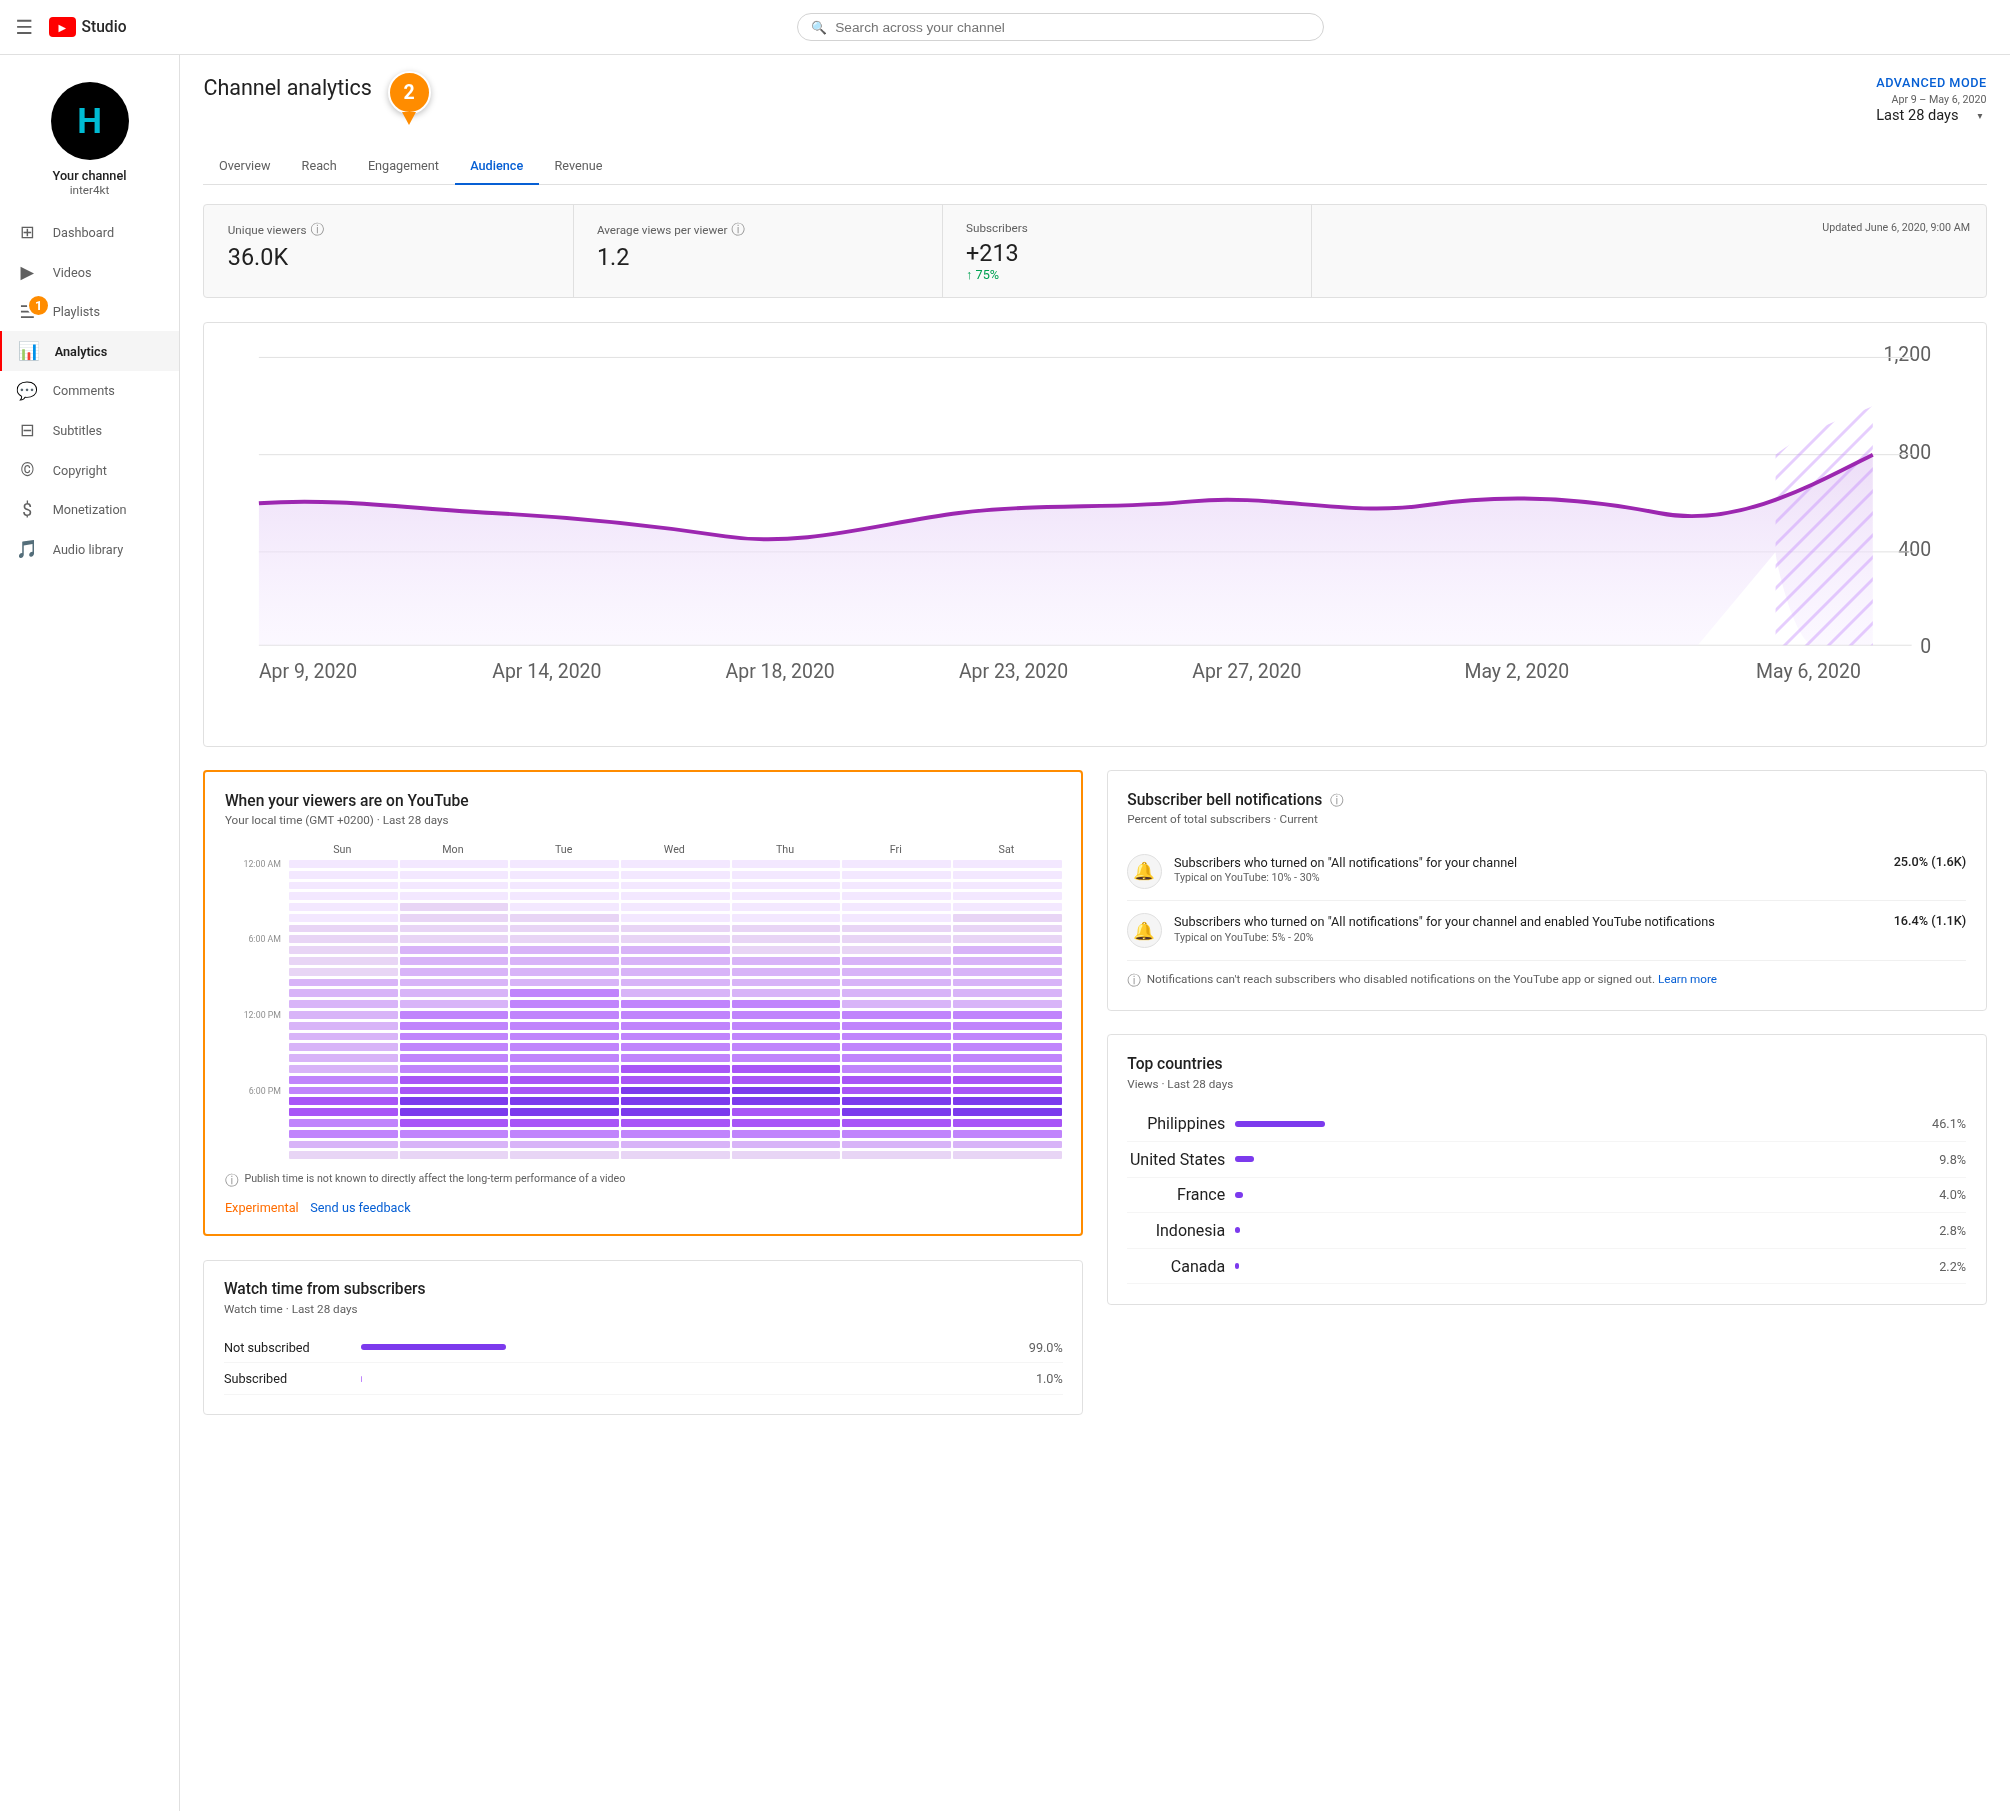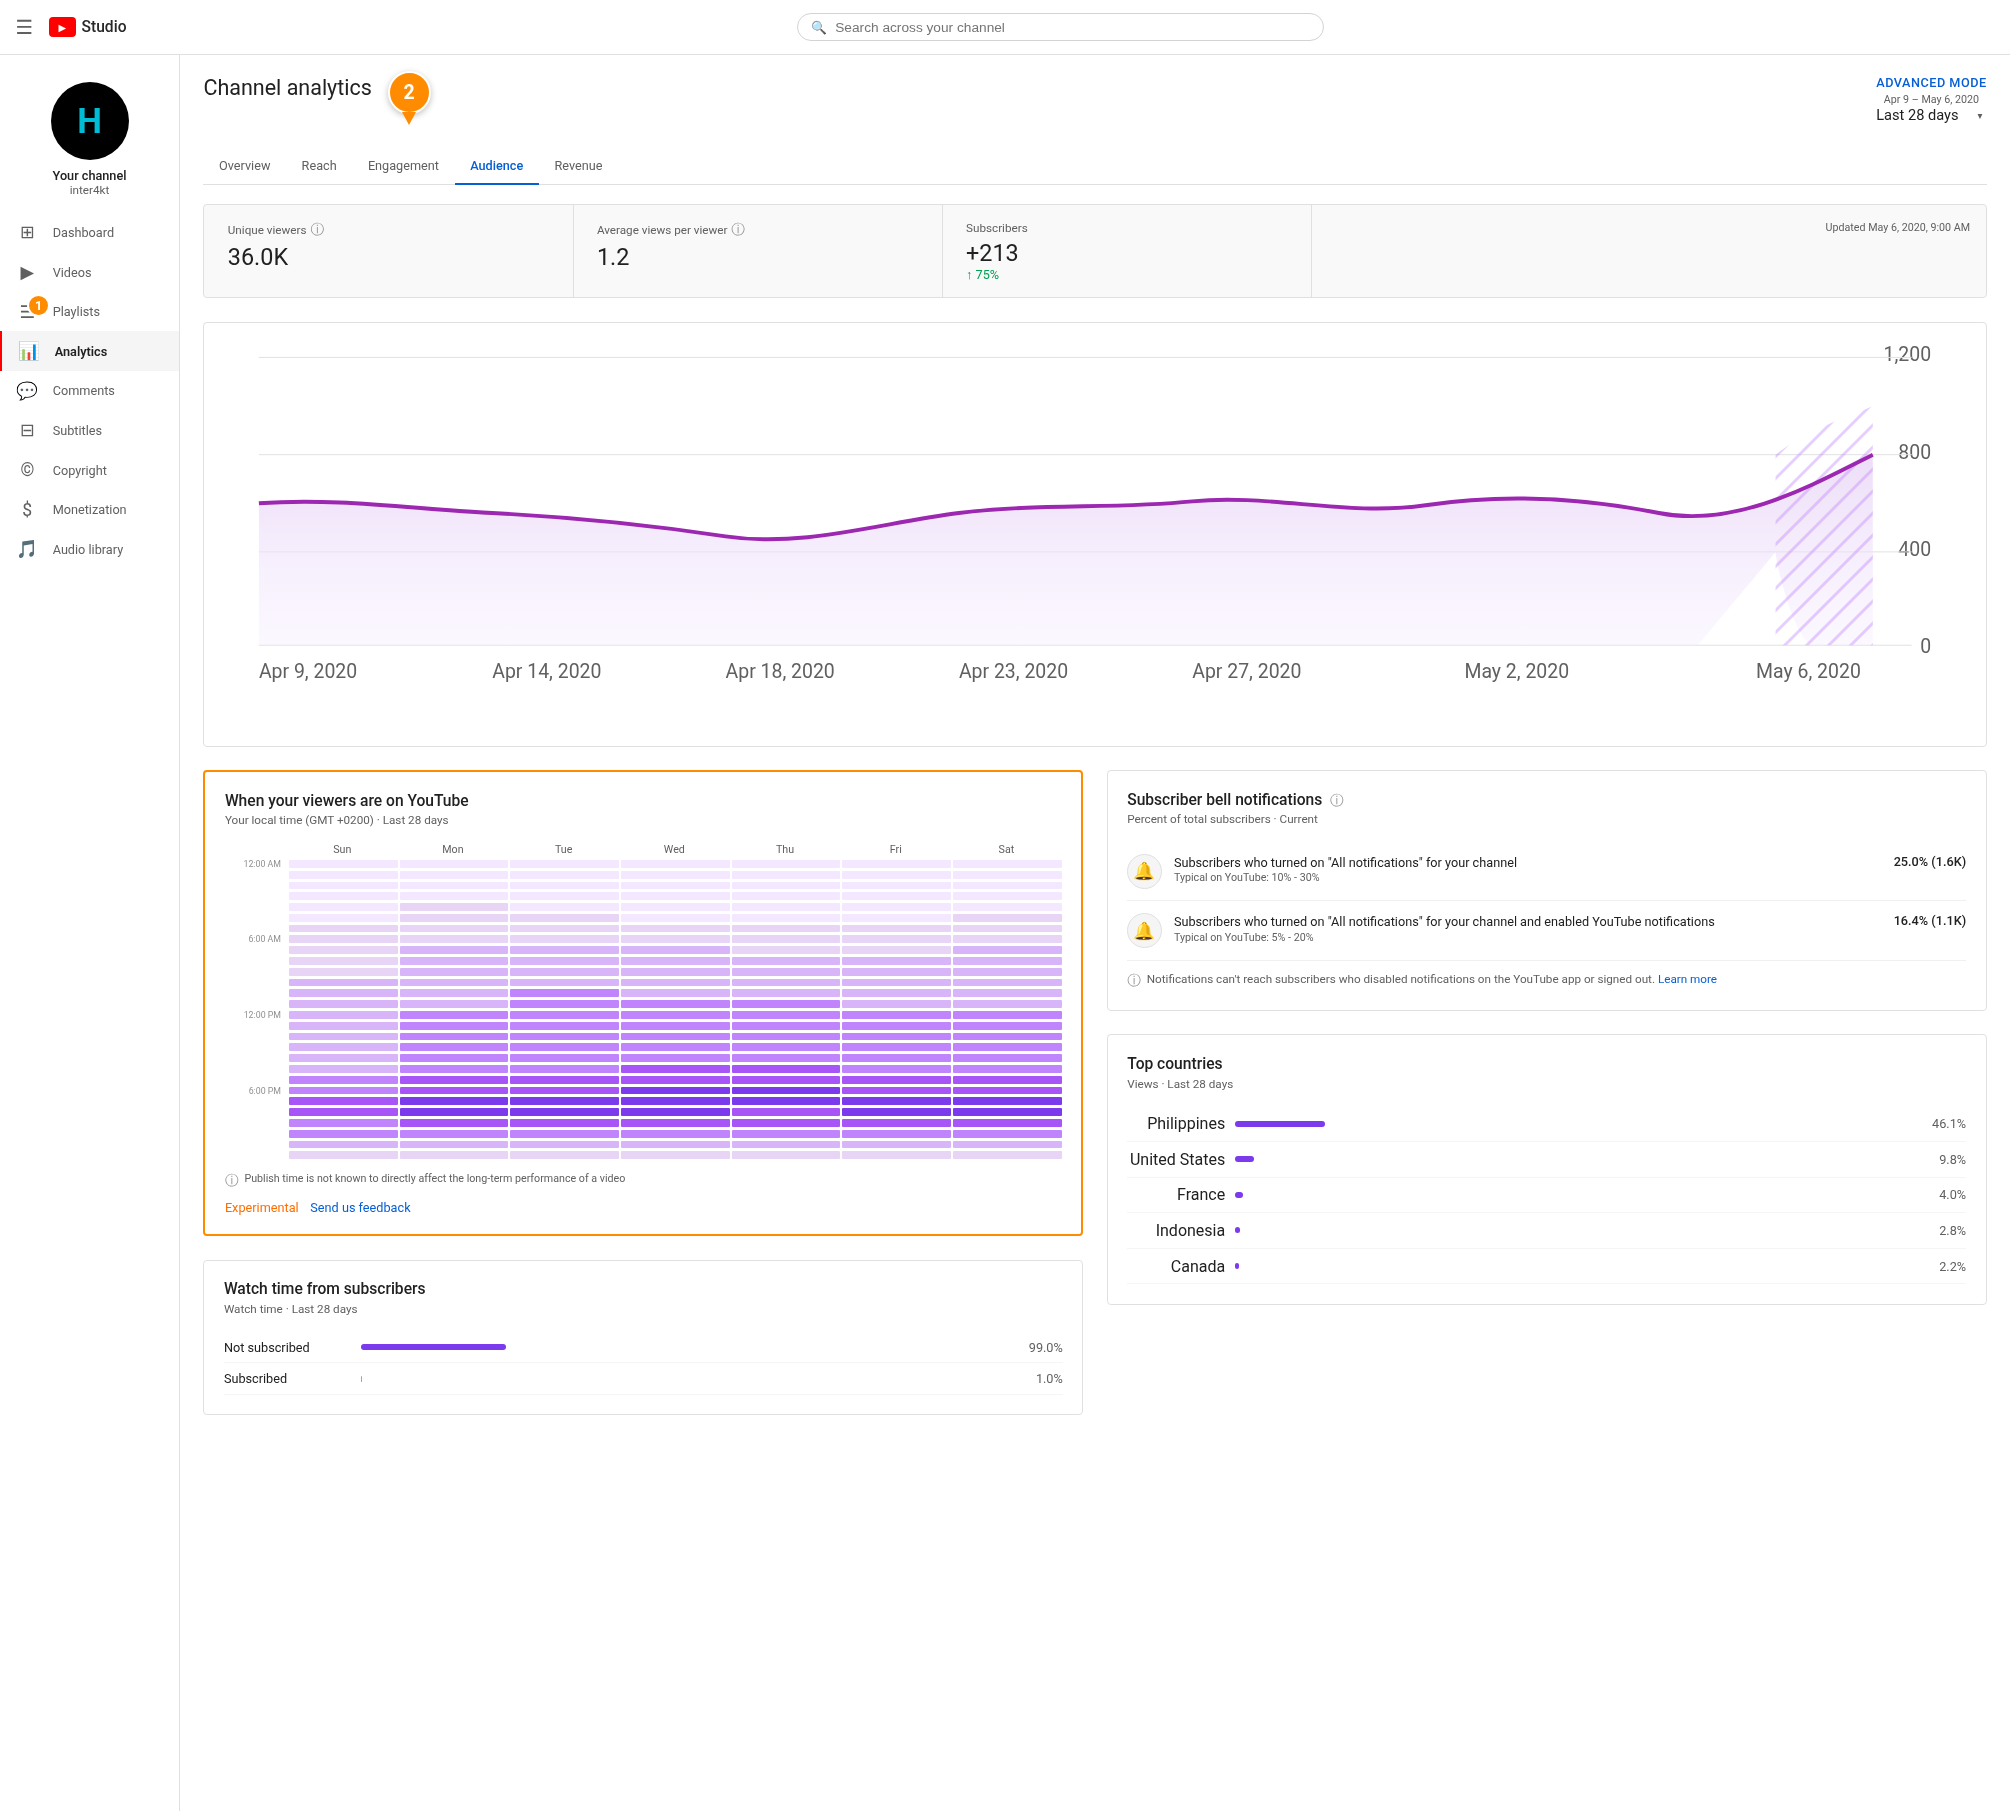--- a/index.html
+++ b/index.html
@@ -62,21 +62,21 @@
       z-index: 10;
     }
 
     
     .main { margin-left: 180px; flex: 1; padding: 19.5px 23.4px; }
 
     
     .analytics-header { display: flex; align-items: flex-start; gap: 15.6px; margin-bottom: 19.5px; }
     .analytics-title { font-size: 21.5px; font-weight: 400; }
 
-    .header-right { margin-left: auto; text-align: center; }
+    .header-right { margin-left: auto; text-align: right; }
     .advanced-mode { color: #065fd4; font-size: 12.7px; font-weight: 500; cursor: pointer; letter-spacing: 0.5px; }
     .date-range-text { font-size: 10.7px; color: #606060; margin-top: 3.9px; }
     .date-range-value { font-size: 14.6px; font-weight: 400; }
     .date-dropdown { display: flex; align-items: center; gap: 19px; cursor: pointer; }
 
     
     .tabs { display: flex; gap: 0; border-bottom: 1px solid #e0e0e0; margin-bottom: 19.5px; }
     .tab {
       padding: 9.8px 15.6px; cursor: pointer; font-size: 12.7px;
       color: #606060; border-bottom: 2.9px solid transparent; margin-bottom: -1px;
@@ -264,21 +264,21 @@
         </div>
         <div class="metric-value">1.2</div>
       </div>
       <div class="metric-card">
         <div class="metric-label">
           <span>Subscribers</span>
         </div>
         <div class="metric-value">+213</div>
         <div class="metric-sub">↑ 75%</div>
       </div>
-      <div class="updated-note">Updated May 6, 2020, 9:00 AM</div>
+      <div class="updated-note">Updated June 6, 2020, 9:00 AM</div>
     </div>
 
     <div class="chart-area">
       <svg class="chart-svg" viewBox="0 0 900 200" style="font-size:13px">
 
         <text x="880" y="12" font-size="10" fill="#606060" text-anchor="end">1,200</text>
         <text x="880" y="62" font-size="10" fill="#606060" text-anchor="end">800</text>
         <text x="880" y="112" font-size="10" fill="#606060" text-anchor="end">400</text>
         <text x="880" y="162" font-size="10" fill="#606060" text-anchor="end">0</text>
 

